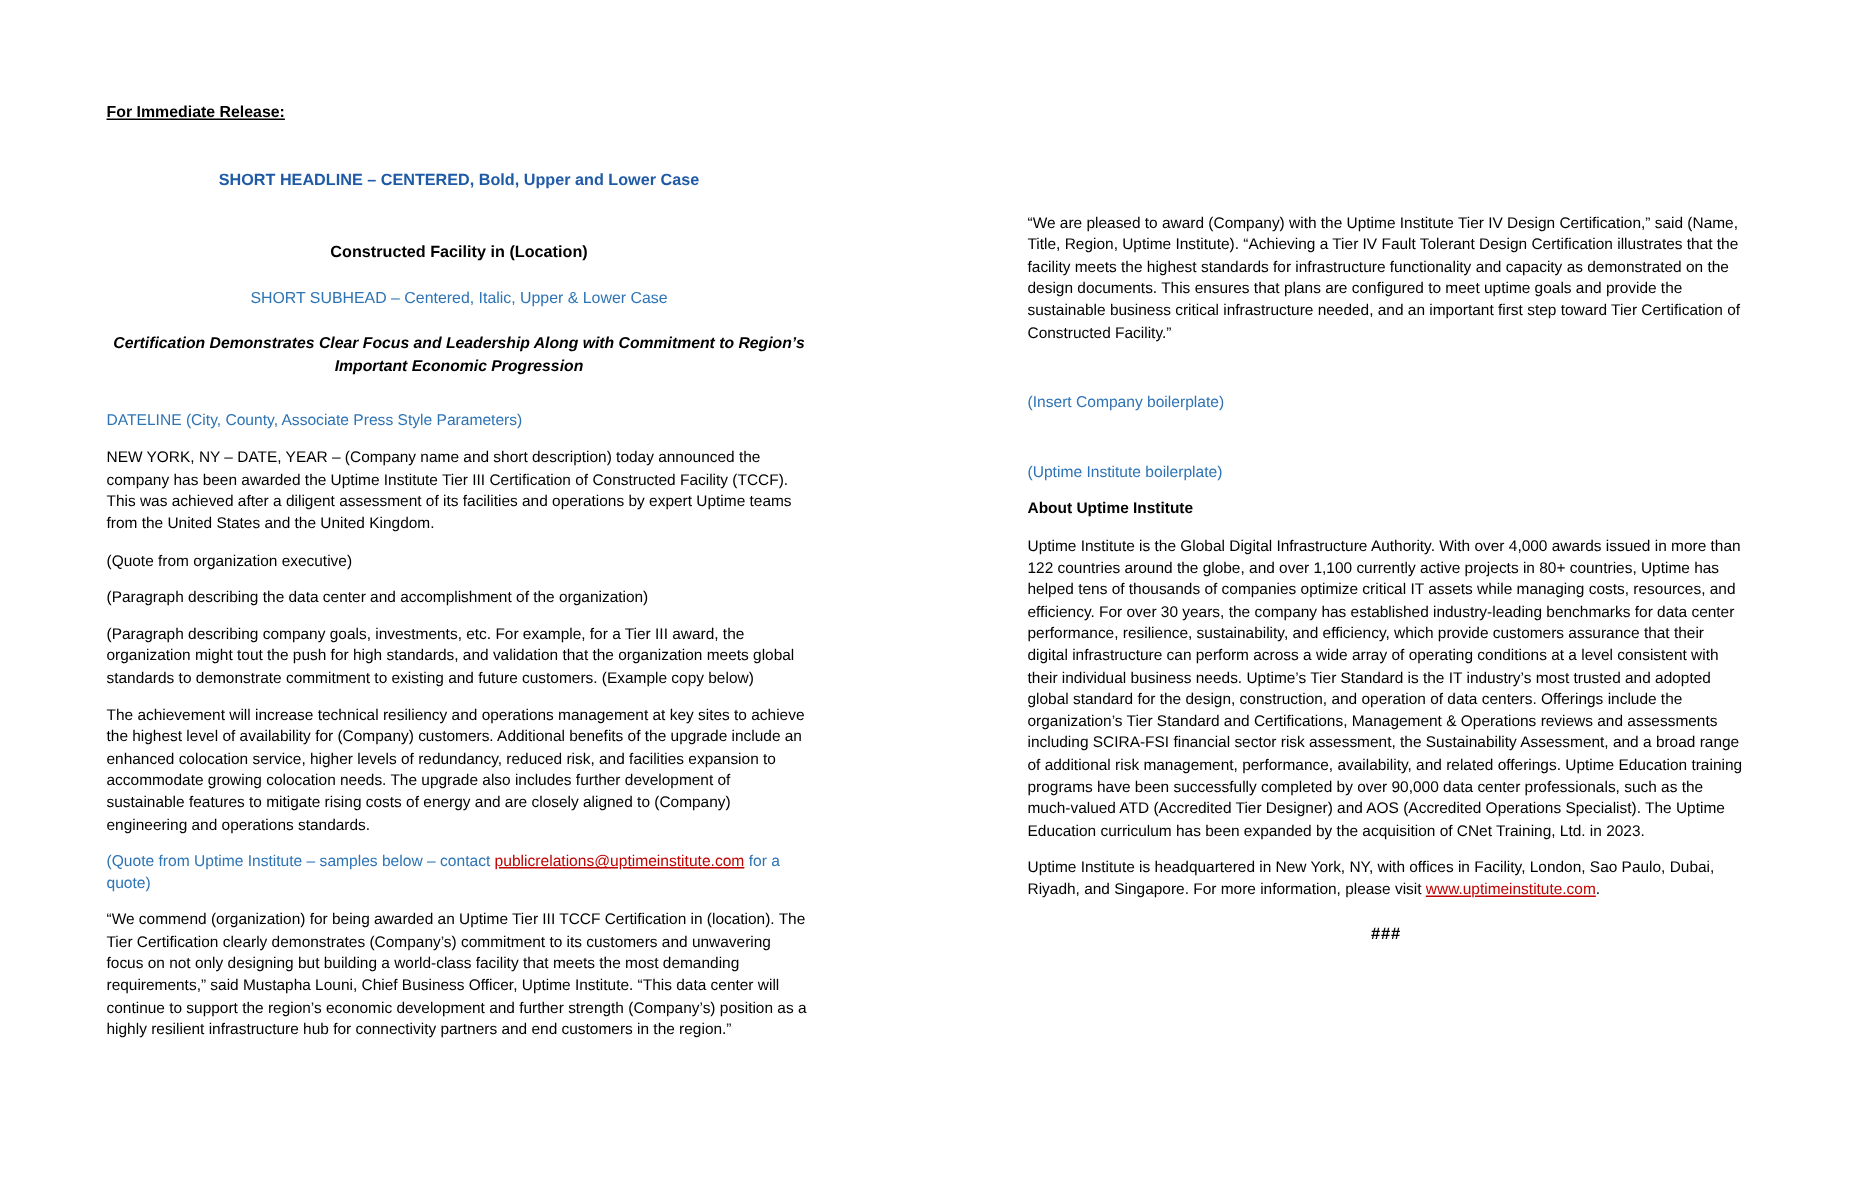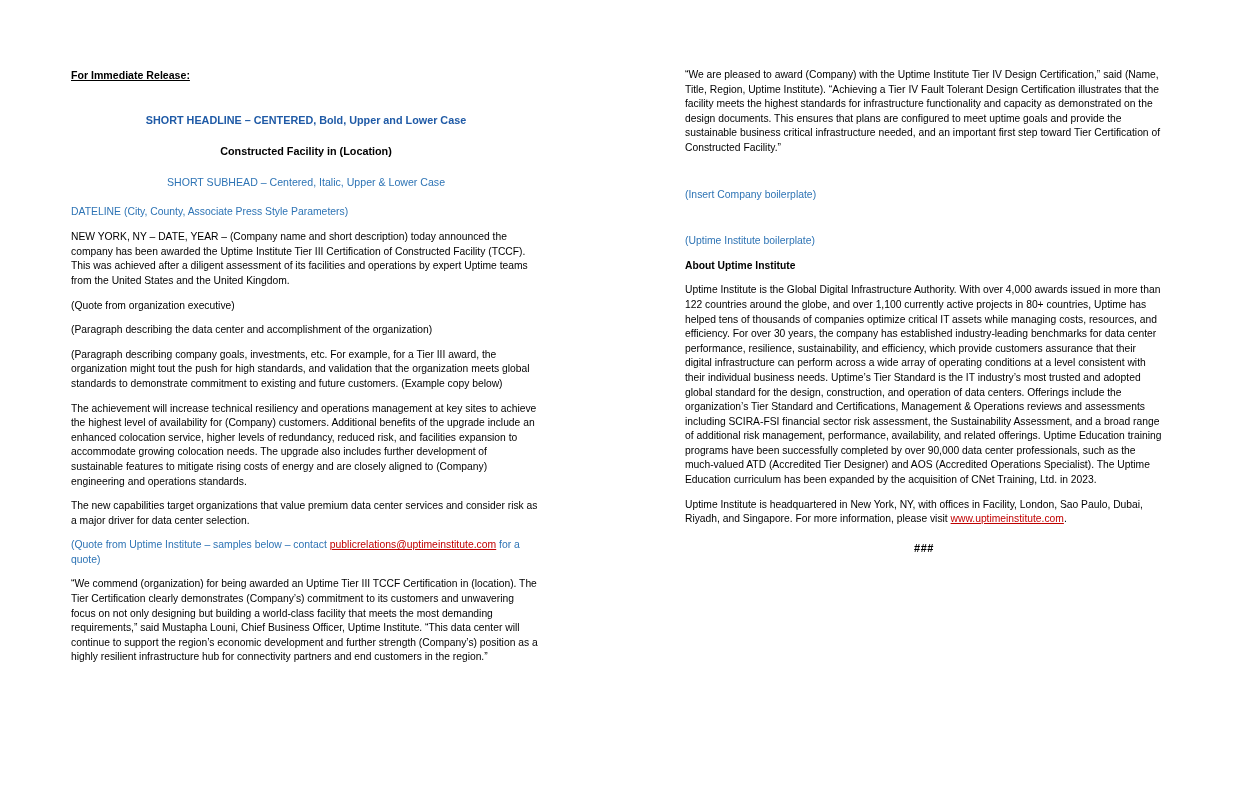--- a/index.html
+++ b/index.html
@@ -20,21 +20,21 @@
     width: 1236px;
     height: 800px;
     background: #ffffff;
   }
   .columns {
     position: absolute;
     top: 68px;
     left: 0;
     width: 1236px;
     display: flex;
-    align-items: flex-start;
+    align-items: center;
   }
   .col-left {
     width: 470px;
     margin-left: 71px;
   }
   .col-gap {
     width: 144px;
   }
   .col-right {
     width: 478px;
@@ -51,21 +51,21 @@
     font-weight: bold;
     font-size: 10.6px;
     text-decoration: underline;
     margin-bottom: 30px;
   }
   .headline-blue {
     color: #1F5AA6;
     font-weight: bold;
     font-size: 10.8px;
     text-align: center;
-    margin: 0 0 17px 0;
+    margin: 0 0 34px 0;
     line-height: 14px;
   }
   .headline-black {
     color: #000000;
     font-weight: bold;
     font-size: 10.8px;
     text-align: center;
     margin: 0 0 17px 0;
     line-height: 14px;
   }
@@ -127,34 +127,34 @@
 
       <p class="release-label">For Immediate Release:</p>
 
       <p class="headline-blue">SHORT HEADLINE – CENTERED, Bold, Upper and Lower Case</p>
 
 
       <p class="headline-black">Constructed Facility in (Location)</p>
 
       <p class="subhead-blue">SHORT SUBHEAD – Centered, Italic, Upper &amp; Lower Case</p>
 
+      <p class="subhead-italic">Certification Demonstrates Clear Focus and Leadership Along with Commitment to Region’s Important Economic Progression</p>
 
       <p class="dateline">DATELINE (City, County, Associate Press Style Parameters)</p>
 
       <p>NEW YORK, NY – DATE, YEAR – (Company name and short description) today announced the company has been awarded the Uptime Institute Tier III Certification of Constructed Facility (TCCF). This was achieved after a diligent assessment of its facilities and operations by expert Uptime teams from the United States and the United Kingdom.</p>
 
       <p>(Quote from organization executive)</p>
 
       <p>(Paragraph describing the data center and accomplishment of the organization)</p>
 
       <p>(Paragraph describing company goals, investments, etc.  For example, for a Tier III award, the organization might tout the push for high standards, and validation that the organization meets global standards to demonstrate commitment to existing and future customers. (Example copy below)</p>
 
       <p>The achievement will increase technical resiliency and operations management at key sites to achieve the highest level of availability for (Company) customers. Additional benefits of the upgrade include an enhanced colocation service, higher levels of redundancy, reduced risk, and facilities expansion to accommodate growing colocation needs. The upgrade also includes further development of sustainable features to mitigate rising costs of energy and are closely aligned to (Company) engineering and operations standards.</p>
 
-      <p>The new capabilities target organizations that value premium data center services and consider risk as a major driver for data center selection.</p>
 
       <p class="blue-note"><span>(Quote from Uptime Institute – samples below – contact </span><a class="link" href="#">publicrelations@uptimeinstitute.com</a><span> for a quote)</span></p>
 
       <p>“We commend (organization) for being awarded an Uptime Tier III TCCF Certification in (location).  The Tier Certification clearly demonstrates (Company’s) commitment to its customers and unwavering focus on not only designing but building a world-class facility that meets the most demanding requirements,” said Mustapha Louni, Chief Business Officer, Uptime Institute. “This data center will continue to support the region’s economic development and further strength (Company’s) position as a highly resilient infrastructure hub for connectivity partners and end customers in the region.”</p>
 
     </div>
 
     <div class="col-gap"></div>
 
     <div class="col-right">

